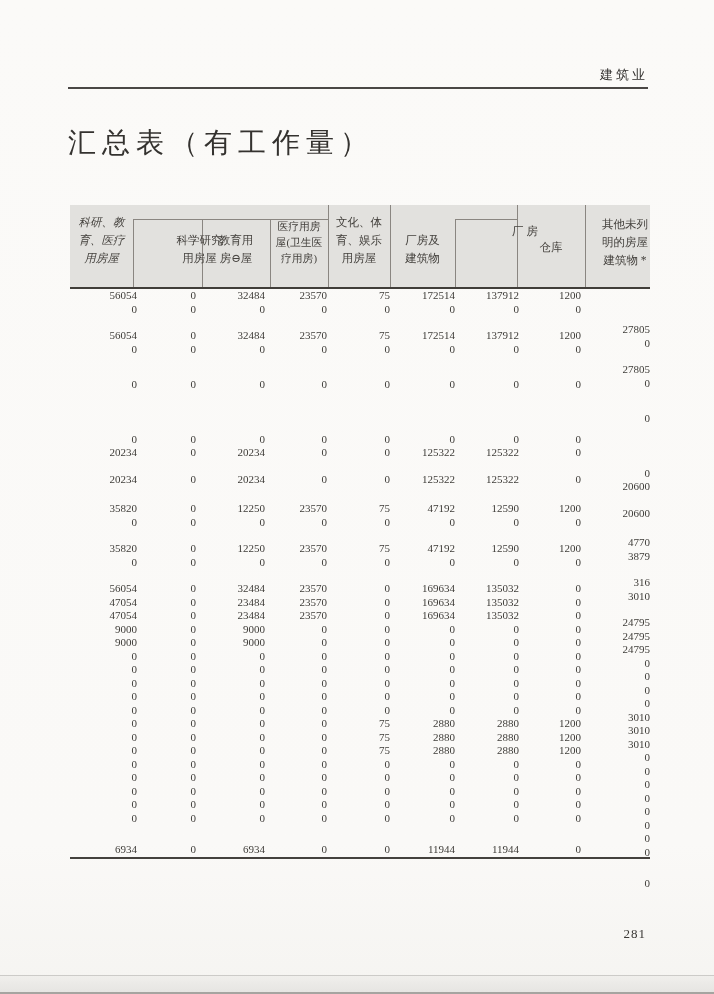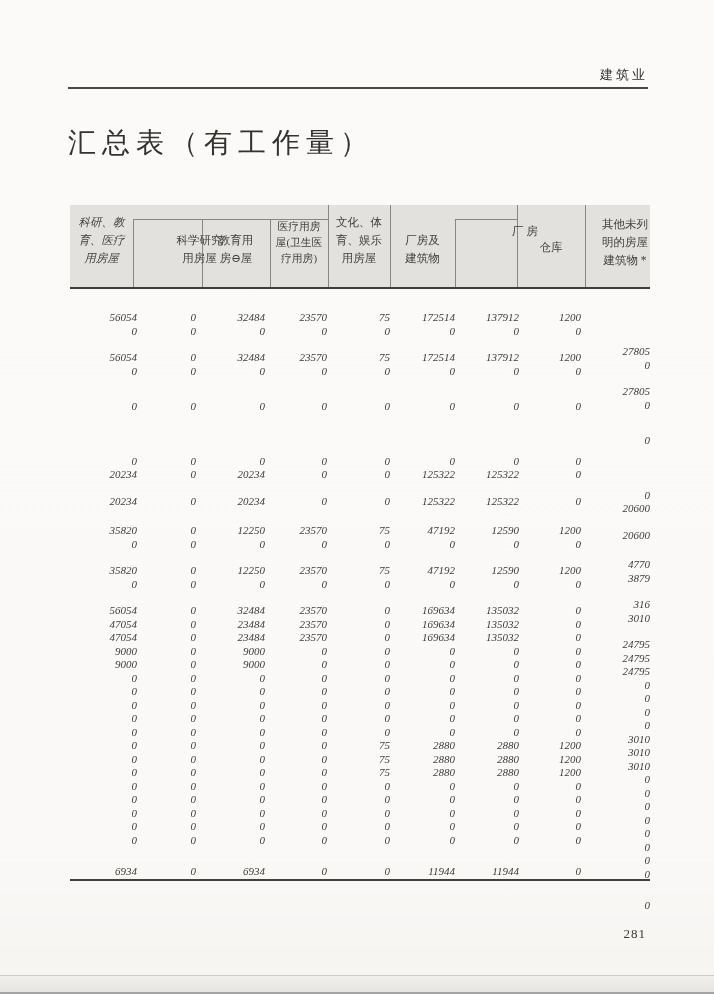--- a/index.html
+++ b/index.html
@@ -56,23 +56,22 @@
   .vl{position:absolute;top:0;bottom:0;width:1px;background:#8a8681;}
   .vl.sub{top:14px;}
   .v1{left:63px;}  .v2{left:132px;} .v3{left:200px;}
   .v4{left:258px;} .v5{left:320px;} .v6{left:385px;}
   .v7{left:447px;} .v8{left:515px;}
   .ht{position:absolute;top:14px;height:1px;background:#8a8681;}
   .ht1{left:63px;width:195px;}
   .ht2{left:385px;width:62px;}
   
   .tbody{
-    padding-top:22px;
+    padding-top:0;
     border-bottom:2px solid #44413d;
-    font-style:italic;
   }
   .rowgroup{margin:0;}
   .tr{display:flex;height:13.5px;line-height:13.5px;}
   .td{
     box-sizing:border-box;text-align:right;
     font-size:11px;color:#3e3c38;
     font-family:"Liberation Serif","DejaVu Serif",serif;
   }
   .td:nth-child(1){width:67px;}
   .td:nth-child(2){width:59px;}

